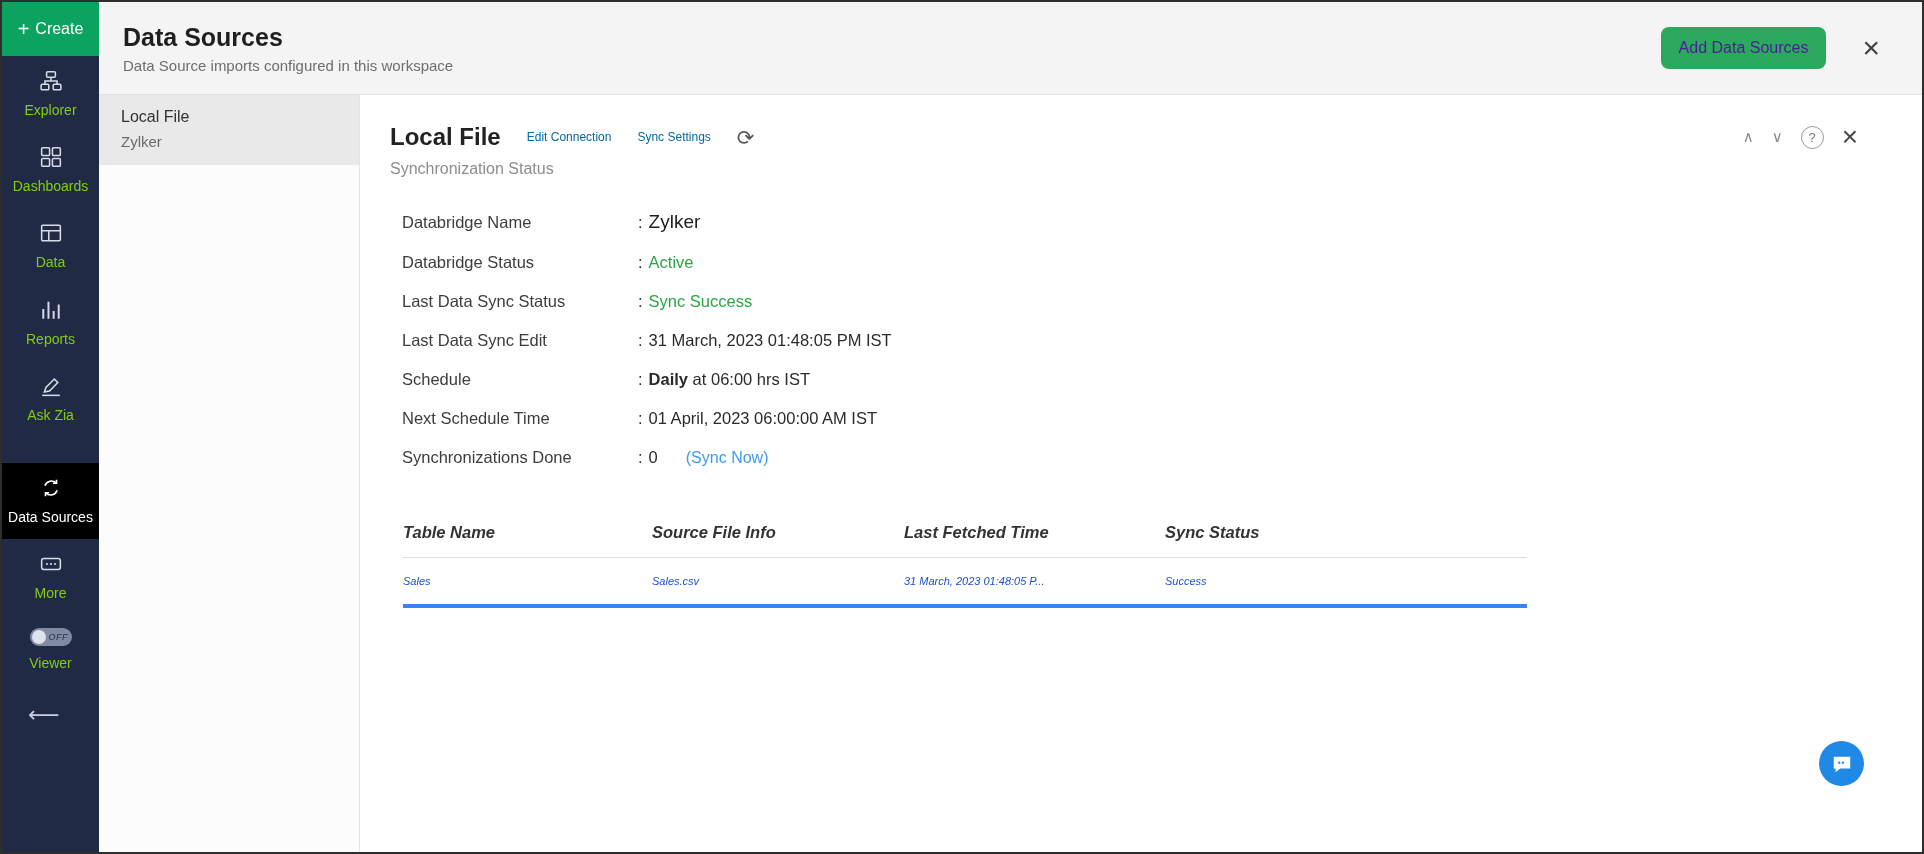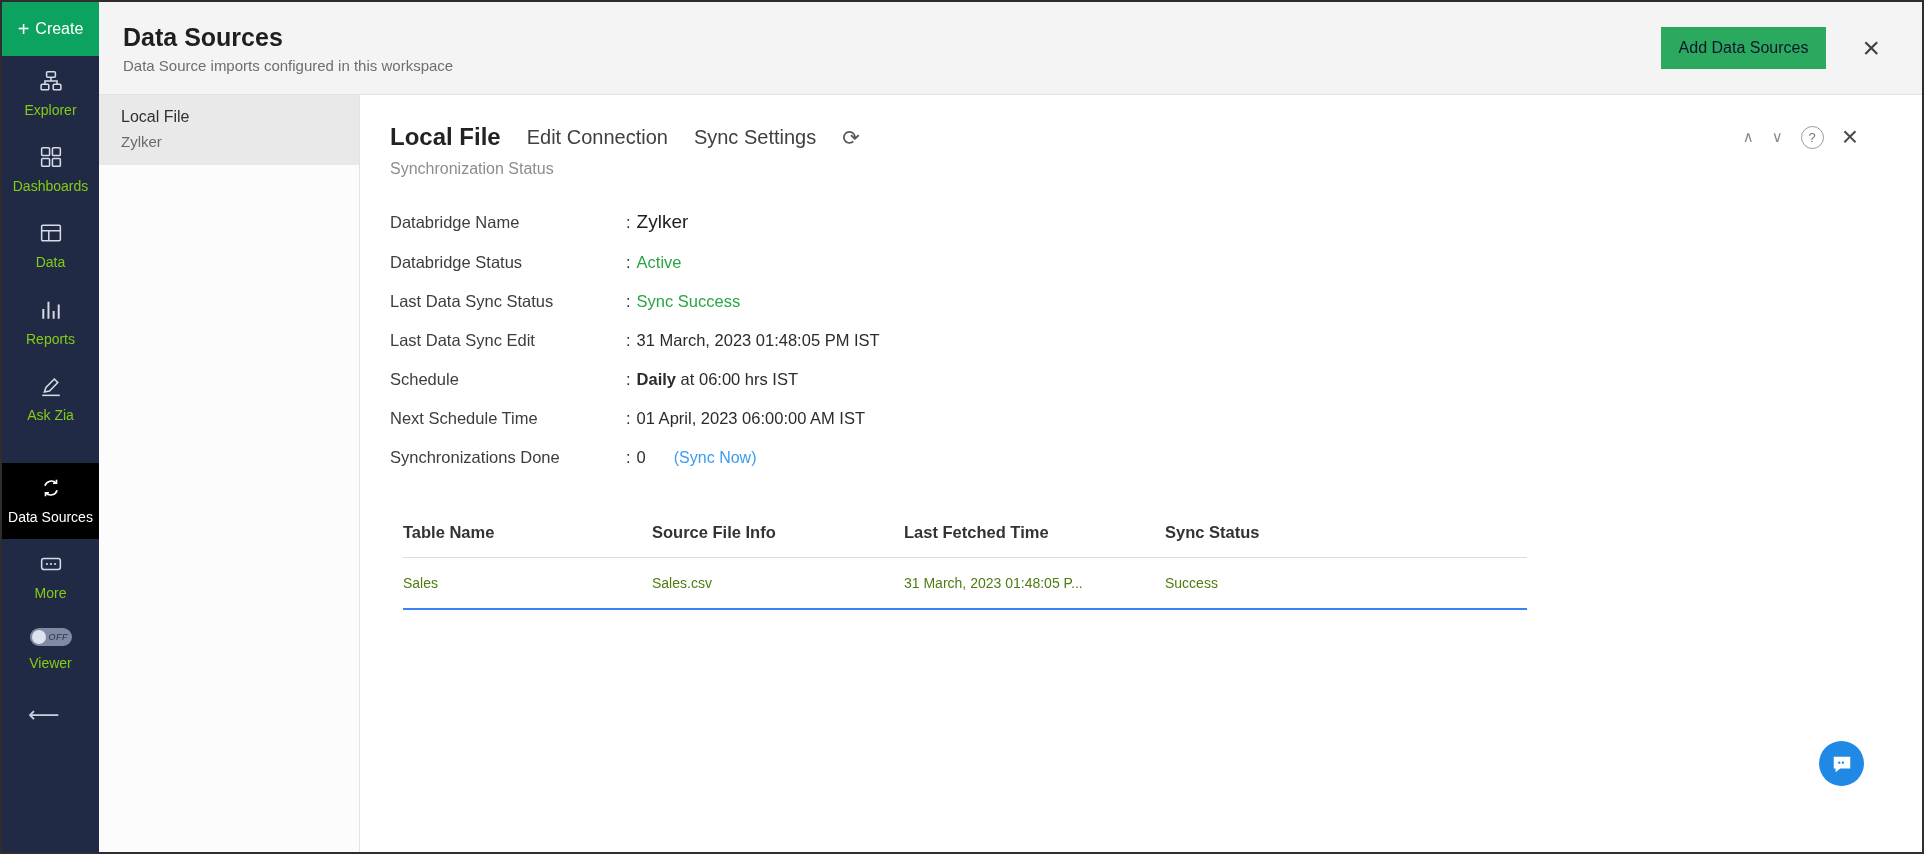--- a/index.html
+++ b/index.html
@@ -33,65 +33,65 @@
 
   
   .main-col { flex:1; display:flex; flex-direction:column; min-width:0; }
 
   .page-header { height:93px; flex-shrink:0; background:#f4f4f4;
                  border-bottom:1px solid #e2e2e2; display:flex; align-items:center;
                  justify-content:space-between; padding:0 42px 0 24px; }
   .ph-title { font-size:25px; font-weight:700; color:#1f1f1f; margin-bottom:5px; }
   .ph-sub { font-size:15px; color:#6e6e6e; }
   .ph-right { display:flex; align-items:center; }
-  .add-btn { background:#2aa95f; color:#0f172a; border:none; border-radius:0;
+  .add-btn { background:#2aa95f; color:#4c1d95; border:none; border-radius:8px;
              font-size:16px; font-family:inherit; padding:12px 18px; cursor:pointer;
              margin-right:36px; }
   .x-close { font-size:30px; color:#3f3f3f; cursor:pointer; line-height:1; }
 
   .body-row { flex:1; display:flex; min-height:0; }
 
   
   .source-list { width:261px; flex-shrink:0; background:#fcfcfc;
                  border-right:1px solid #e3e3e3; }
   .source-item { padding:13px 22px 15px; cursor:pointer; }
   .source-item.selected { background:#e9e9e9; }
   .s-title { font-size:16px; color:#303030; margin-bottom:7px; }
   .s-sub { font-size:15px; color:#6a6a6a; }
 
   
   .detail { flex:1; min-width:0; padding:28px 64px 0 30px; }
   .detail-head { display:flex; align-items:center; gap:26px; }
   .detail-title { font-size:24px; font-weight:600; color:#222; }
-  .head-link { font-size:20px; color:#404040; cursor:pointer; text-decoration:none; }
+  .head-link { font-size:12px; color:#0369a1; cursor:pointer; text-decoration:none; }
   .refresh { font-size:21px; color:#555; cursor:pointer; line-height:1; }
   .head-tools { margin-left:auto; display:flex; align-items:center; gap:18px; color:#8a8a8a; }
   .chev { font-size:15px; cursor:pointer; }
   .help { width:23px; height:23px; border:1px solid #9a9a9a; border-radius:50%;
           display:flex; align-items:center; justify-content:center; font-size:13px;
           cursor:pointer; color:#777; }
   .panel-close { font-size:28px; color:#4a4a4a; cursor:pointer; line-height:1; }
   .detail-sub { font-size:16px; color:#8d8d8d; margin-top:9px; }
 
-  .fields { margin-top:33px; }
+  .fields { margin-top:33px;margin-left:12px; }
   .field { display:flex; align-items:baseline; margin-bottom:20px; font-size:16.5px; }
   .f-label { width:236px; flex-shrink:0; color:#3d3d3d; }
   .f-colon { color:#2b2b2b; margin-right:6px; }
   .value { color:#2b2b2b; }
   .value-lg { font-size:19px; color:#1e1e1e; }
   .green { color:#2aa544; }
   .value b { font-weight:700; }
   .sync-now { color:#3b9bf0; margin-left:28px; font-size:16px; cursor:pointer;
               text-decoration:none; }
 
-  .sync-table { margin:44px 0 0 13px; width:1124px; border-collapse:collapse; }
+  .sync-table { margin:44px 0 0 13px; width:1124px; border-collapse:collapse;font-style:italic; }
   .sync-table th { text-align:left; font-size:16.5px; font-weight:700; color:#333;
                    padding:12px 0 15px; border-bottom:1px solid #dcdcdc; }
-  .sync-table td { font-size:14px; color:#4d7c0f; padding:17px 0;
-                   border-bottom:2px solid #3b82f6; }
+  .sync-table td { font-size:11px; color:#1d4ed8; padding:17px 0;
+                   border-bottom:4px solid #3b82f6; }
   .w1 { width:249px; } .w2 { width:252px; } .w3 { width:261px; }
 
   
   .chat-fab { position:absolute; right:58px; bottom:66px; width:45px; height:45px;
               border-radius:50%; background:#2089e5; border:none; cursor:pointer;
               display:flex; align-items:center; justify-content:center; }
 </style>
 </head>
 <body>
 

